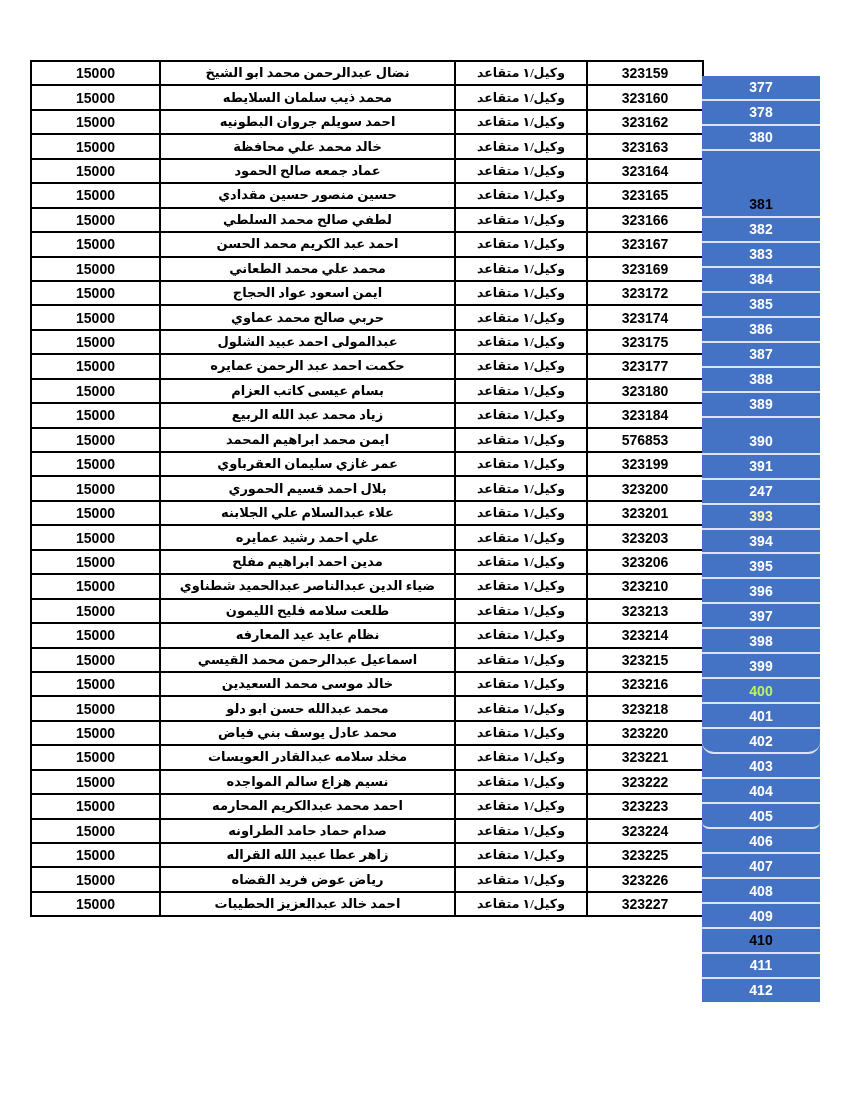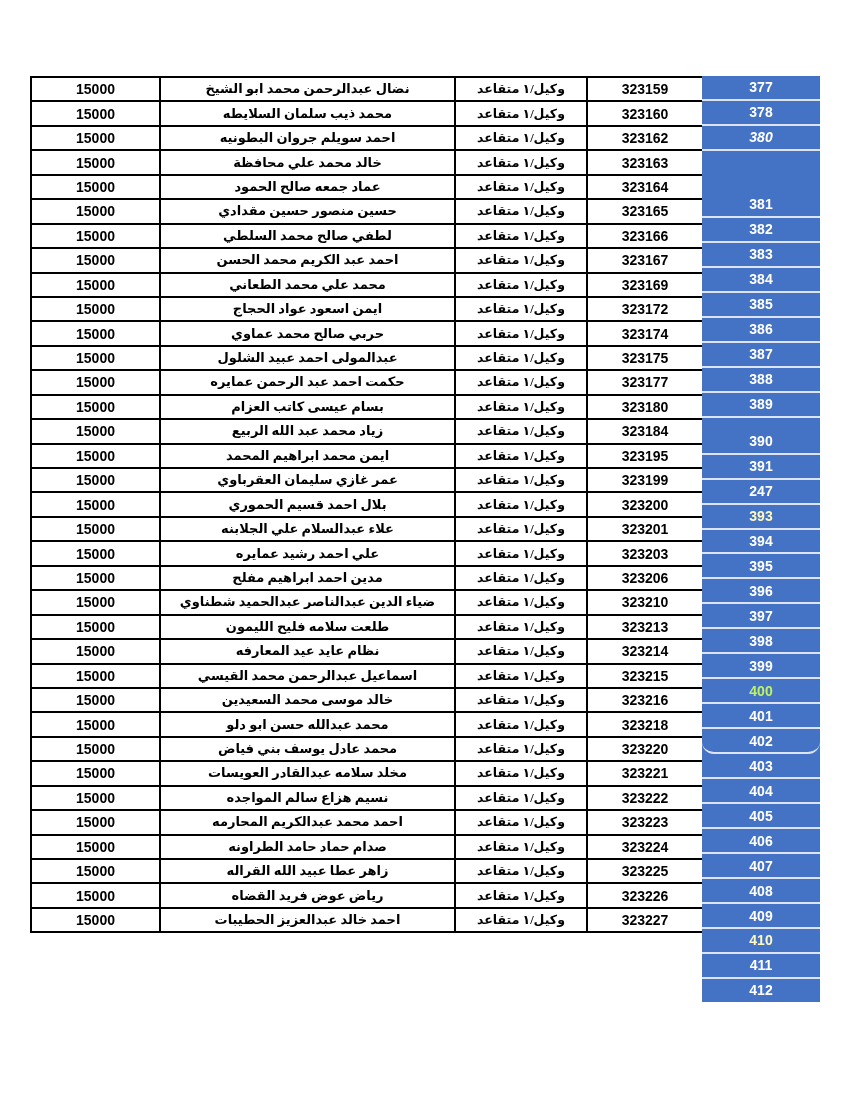--- a/index.html
+++ b/index.html
@@ -14,21 +14,21 @@
   #page {
     position: relative;
     width: 850px;
     height: 1100px;
     background: #ffffff;
   }
   
   #main-table {
     position: absolute;
     left: 30px;
-    top: 76px;
+    top: 60px;
     width: 664px;
     border-collapse: collapse;
     table-layout: fixed;
   }
   #main-table td {
     border: 2px solid #000000;
     height: 22.45px; 
     padding: 0;
     text-align: center;
     vertical-align: middle;
@@ -174,21 +174,21 @@
         <tr>
           <td class="c-salary">15000</td>
           <td class="c-name">زياد محمد عبد الله الربيع</td>
           <td class="c-rank">وكيل/١ متقاعد</td>
           <td class="c-id">323184</td>
         </tr>
         <tr>
           <td class="c-salary">15000</td>
           <td class="c-name">ايمن محمد ابراهيم المحمد</td>
           <td class="c-rank">وكيل/١ متقاعد</td>
-          <td class="c-id">323195</td>
+          <td class="c-id">576853</td>
         </tr>
         <tr>
           <td class="c-salary">15000</td>
           <td class="c-name">عمر غازي سليمان العقرباوي</td>
           <td class="c-rank">وكيل/١ متقاعد</td>
           <td class="c-id">323199</td>
         </tr>
         <tr>
           <td class="c-salary">15000</td>
           <td class="c-name">بلال احمد قسيم الحموري</td>
@@ -296,22 +296,22 @@
           <td class="c-name">احمد خالد عبدالعزيز الحطيبات</td>
           <td class="c-rank">وكيل/١ متقاعد</td>
           <td class="c-id">323227</td>
         </tr>
       </tbody>
   </table>
 
   <div id="seq-column" style="background: rgb(68, 114, 196);">
       <div class="seq-cell" style="color: rgb(255, 255, 255);">377</div>
       <div class="seq-cell" style="color: rgb(255, 255, 255);">378</div>
-      <div class="seq-cell" style="color: rgb(255, 255, 255); font-style: italic;">380</div>
-      <div class="seq-cell" style="color: #ffffff; margin-top: 42px;">381</div>
+      <div class="seq-cell" style="color: rgb(255, 255, 255);">380</div>
+      <div class="seq-cell" style="color: #000000; margin-top: 42px;">381</div>
       <div class="seq-cell" style="color: rgb(255, 255, 255);">382</div>
       <div class="seq-cell" style="color: rgb(255, 255, 255);">383</div>
       <div class="seq-cell" style="color: rgb(255, 255, 255);">384</div>
       <div class="seq-cell" style="color: rgb(255, 255, 255);">385</div>
       <div class="seq-cell" style="color: rgb(255, 255, 255);">386</div>
       <div class="seq-cell" style="color: rgb(255, 255, 255);">387</div>
       <div class="seq-cell" style="color: rgb(255, 255, 255);">388</div>
       <div class="seq-cell" style="color: rgb(255, 255, 255);">389</div>
       <div class="seq-cell" style="color: rgb(255, 255, 255); margin-top: 12px;">390</div>
       <div class="seq-cell" style="color: rgb(255, 255, 255);">391</div>
@@ -321,23 +321,23 @@
       <div class="seq-cell" style="color: rgb(255, 255, 255);">395</div>
       <div class="seq-cell" style="color: rgb(255, 255, 255);">396</div>
       <div class="seq-cell" style="color: rgb(255, 255, 255);">397</div>
       <div class="seq-cell" style="color: rgb(255, 255, 255);">398</div>
       <div class="seq-cell" style="color: rgb(255, 255, 255);">399</div>
       <div class="seq-cell" style="color: #bef264;">400</div>
       <div class="seq-cell" style="color: rgb(255, 255, 255);">401</div>
       <div class="seq-cell" style="color: rgb(255, 255, 255); border-radius: 12px;">402</div>
       <div class="seq-cell" style="color: rgb(255, 255, 255);">403</div>
       <div class="seq-cell" style="color: rgb(255, 255, 255);">404</div>
-      <div class="seq-cell" style="color: rgb(255, 255, 255);">405</div>
+      <div class="seq-cell" style="color: rgb(255, 255, 255); border-radius: 7px;">405</div>
       <div class="seq-cell" style="color: rgb(255, 255, 255);">406</div>
       <div class="seq-cell" style="color: rgb(255, 255, 255);">407</div>
       <div class="seq-cell" style="color: rgb(255, 255, 255);">408</div>
       <div class="seq-cell" style="color: rgb(255, 255, 255);">409</div>
-      <div class="seq-cell" style="color: #fef9c3;">410</div>
+      <div class="seq-cell" style="color: #000000;">410</div>
       <div class="seq-cell" style="color: rgb(255, 255, 255);">411</div>
       <div class="seq-cell" style="color: rgb(255, 255, 255);">412</div>
     </div>
 
 </div>
 
 </body></html>

